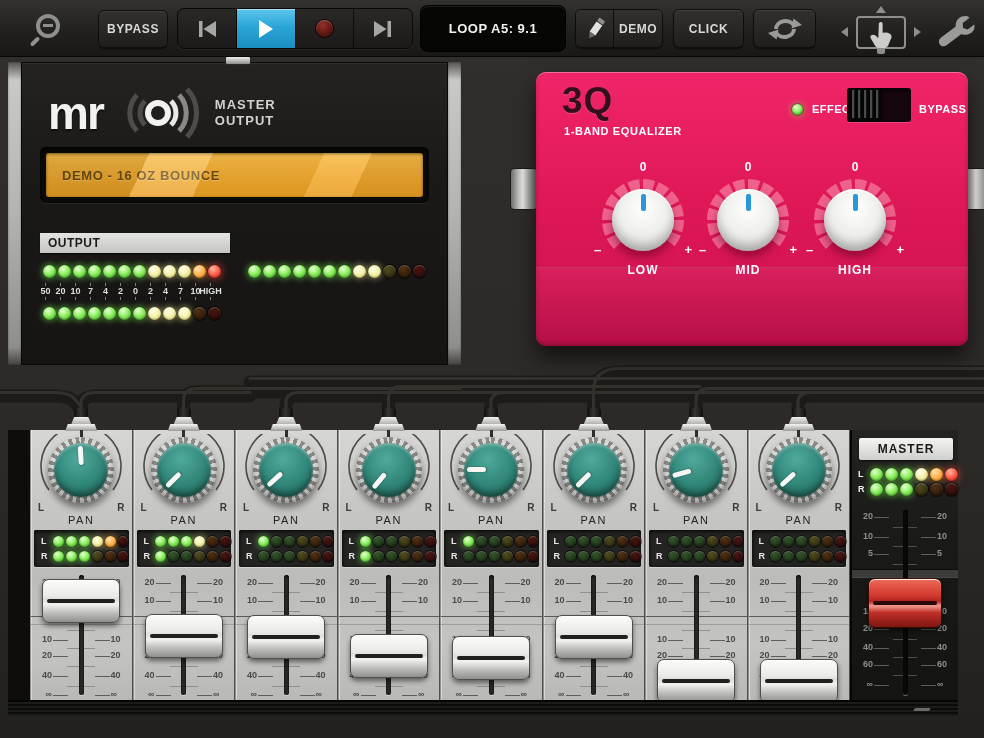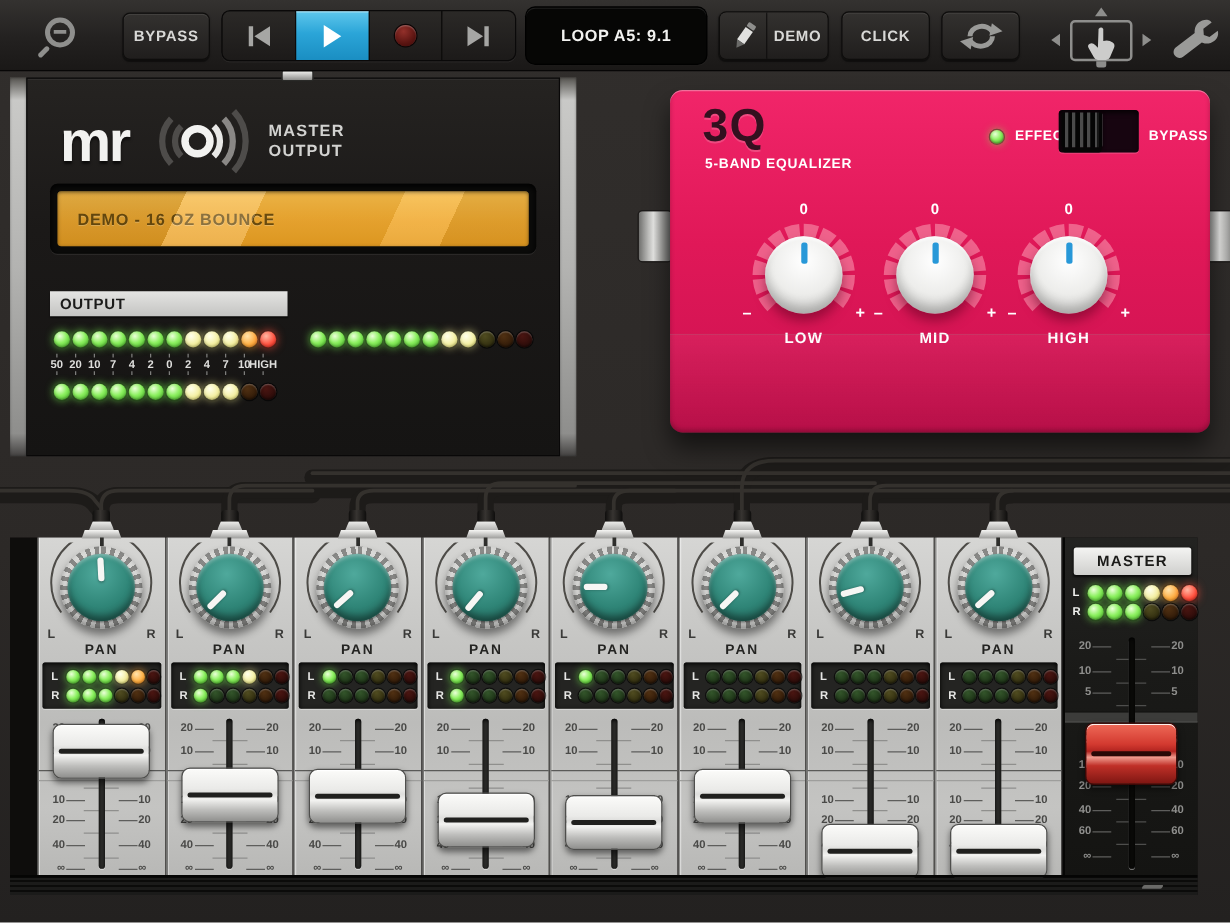--- a/index.html
+++ b/index.html
@@ -181,21 +181,21 @@
     background:repeating-conic-gradient(#8a8a88 0deg 7deg, #dadad8 7deg 14deg);
     box-shadow:0 5px 7px rgba(0,0,0,.45), inset 0 -3px 5px rgba(0,0,0,.35); }
   .pan-face { position:absolute; inset:6px; border-radius:50%;
     background:radial-gradient(circle at 45% 30%, #4fa99c 0%, #2f8577 55%, #1f5f53 100%);
     box-shadow:inset 0 2px 3px rgba(255,255,255,.35), inset 0 -4px 6px rgba(0,0,0,.4), 0 1px 2px rgba(0,0,0,.5); }
   .pan-rot { position:absolute; inset:6px; border-radius:50%; }
   .pan-line { position:absolute; left:50%; top:3px; margin-left:-2.5px; width:5px; height:19px;
     background:#f6f6f4; border-radius:3px; box-shadow:0 1px 2px rgba(0,0,0,.35); }
   .pan-l { position:absolute; left:7px;  top:72px; font-size:10px; font-weight:bold; color:#3a3a38; }
   .pan-r { position:absolute; right:7px; top:72px; font-size:10px; font-weight:bold; color:#3a3a38; }
-  .pan-label { position:absolute; left:0; right:0; top:84px; text-align:center; font-size:11px; font-weight:bold;
+  .pan-label { position:absolute; left:0; right:0; top:84px; text-align:center; font-size:11px; font-weight:normal;
     color:#242422; letter-spacing:1.5px; }
 
   
   .meterblock { position:absolute; top:100px; left:3px; right:3px; height:37px; background:#242422;
     border-radius:2px; box-shadow:inset 0 1px 4px #000, 0 1px 0 rgba(255,255,255,.35); padding:4px 0 0 7px; }
   .mrow { height:14px; display:flex; align-items:center; gap:2px; margin-bottom:1px; }
   .mrow b { color:#e6e6e4; font-size:9px; width:10px; font-weight:bold; }
 
   
   .fader-zone { position:absolute; left:0; right:0; top:140px; height:130px; }
@@ -434,21 +434,21 @@
           <span class="led  r off"></span>
         </div>
     </div>
   </section>
 
   <section class="eq">
     <div class="eq-jack jl"></div>
     <div class="eq-jack jr"></div>
     <div class="eq-panel">
       <div class="eq-title">3Q</div>
-      <div class="eq-sub">5-BAND EQUALIZER</div>
+      <div class="eq-sub">1-BAND EQUALIZER</div>
       <span class="led g on eff-led"></span>
       <span class="eff-label">EFFECT</span>
       <div class="eq-switch">
         <div class="sw-knob"></div>
       </div>
       <span class="byp-label">BYPASS</span>
       <div id="eq-bands">
   <div class="eq-band" style="left:52px">
     <div class="eq-val">0</div>
     <svg class="eq-arc" width="110" height="86" viewBox="0 0 110 86">

